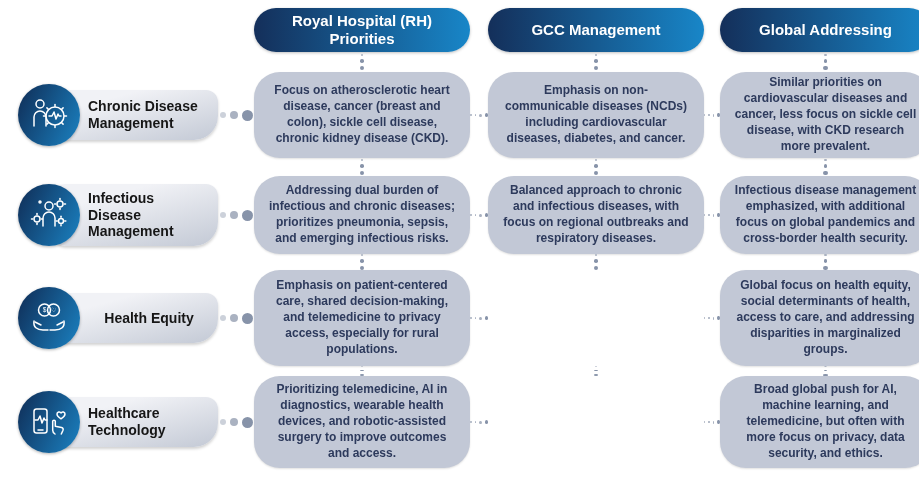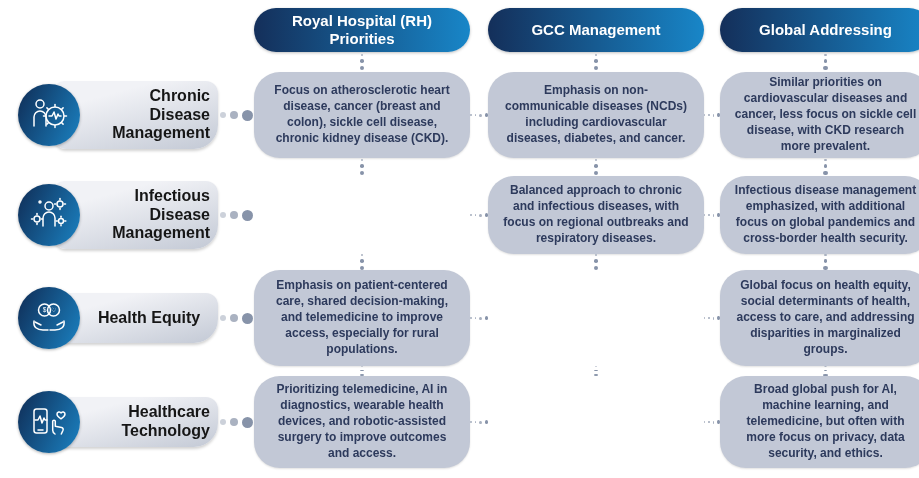--- a/index.html
+++ b/index.html
@@ -34,22 +34,22 @@
     box-shadow:0 1px 3px rgba(0,0,0,.3);
   }
   .icon-circle svg{width:40px;height:40px;stroke:#fff;fill:none;stroke-width:1.5;
     stroke-linecap:round;stroke-linejoin:round;}
   .icon-circle svg text{fill:#fff;stroke:none;font-family:"Liberation Sans",sans-serif;}
   .label-box{
     flex:1;margin-left:-26px;min-height:50px;box-sizing:border-box;
     background:linear-gradient(165deg,var(--label_box_start) 25%,var(--label_box_end));
     border-radius:10px 12px 24px 12px;
     padding:6px 8px 6px 34px;
-    display:flex;align-items:center;justify-content:center;text-align:right;
-    font-weight:bold;font-size:16px;line-height:1.18;color:var(--label_text);
+    display:flex;align-items:center;justify-content:center;text-align:left;
+    font-weight:bold;font-size:14px;line-height:1.18;color:var(--label_text);
     box-shadow:0 2px 3px rgba(0,0,0,.18);
   }
 
   
   .cell{
     background:var(--cell_bg);border-radius:26px;color:var(--cell_text);
     font-size:12px;font-weight:bold;line-height:1.33;text-align:center;
     display:flex;align-items:center;justify-content:center;
     padding:8px 14px;box-sizing:border-box;align-self:center;width:100%;height:100%;
     box-shadow:0 1px 2px rgba(0,0,0,.12);
@@ -156,24 +156,25 @@
         <path d="M26,32 c-1.5,-1 -2.3,-2.4 -2.3,-3.8 v-9 c0,-1.4 2.6,-1.4 2.6,0 v5 l6.2,1.3 c1.6,0.4 2,1.6 1.4,3 l-1.6,3.5"></path>
       </svg>
     </div>
     <div class="label-box">Healthcare Technology</div>
   </div>
 
   <div class="cell colC1 rowR1">Focus on atherosclerotic heart disease, cancer (breast and colon), sickle cell disease, chronic kidney disease (CKD).</div>
   <div class="cell colC2 rowR1">Emphasis on non-communicable diseases (NCDs) including cardiovascular diseases, diabetes, and cancer.</div>
   <div class="cell colC3 rowR1">Similar priorities on cardiovascular diseases and cancer, less focus on sickle cell disease, with CKD research more prevalent.</div>
 
+  <div class="cell colC1 rowR2">Addressing dual burden of infectious and chronic diseases; prioritizes pneumonia, sepsis, and emerging infectious risks.</div>
   <div class="cell colC2 rowR2">Balanced approach to chronic and infectious diseases, with focus on regional outbreaks and respiratory diseases.</div>
   <div class="cell colC3 rowR2">Infectious disease management emphasized, with additional focus on global pandemics and cross-border health security.</div>
 
-  <div class="cell colC1 rowR3">Emphasis on patient-centered care, shared decision-making, and telemedicine to improve access, especially for rural populations.</div>
+  <div class="cell colC1 rowR3">Emphasis on patient-centered care, shared decision-making, and telemedicine to privacy access, especially for rural populations.</div>
   <div class="cell colC3 rowR3">Global focus on health equity, social determinants of health, access to care, and addressing disparities in marginalized groups.</div>
 
   <div class="cell colC1 rowR4">Prioritizing telemedicine, AI in diagnostics, wearable health devices, and robotic-assisted surgery to improve outcomes and access.</div>
   <div class="cell colC3 rowR4">Broad global push for AI, machine learning, and telemedicine, but often with more focus on privacy, data security, and ethics.</div>
 
 <div class="vdots" style="grid-area: 2 / 3;">
       <span class="d1"></span>
       <span class="d2"></span>
       <span class="d3"></span>
     </div>

